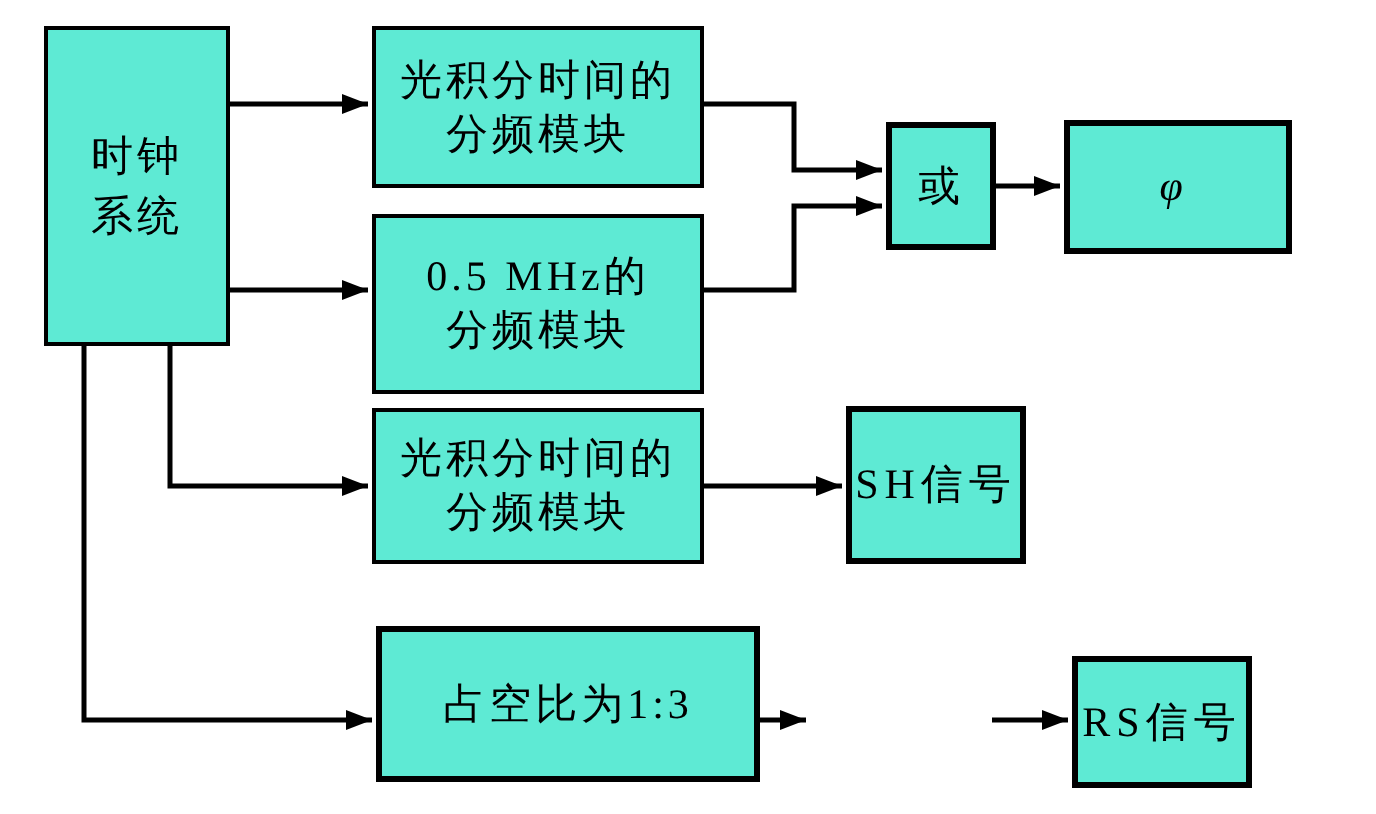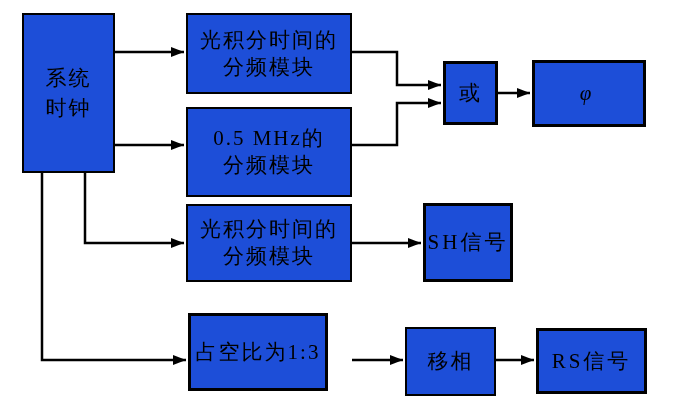--- a/index.html
+++ b/index.html
@@ -20,45 +20,45 @@
     position: absolute;
     left: 0;
     top: 0;
     width: 688px;
     height: 407px;
   }
   .node {
     position: absolute;
     box-sizing: border-box;
     border: 2px solid #000000;
-    background: #1d4ed8;
+    background: #5eead4;
     display: flex;
     flex-direction: column;
     align-items: center;
     justify-content: center;
     text-align: center;
     line-height: 27px;
     font-size: 21px;
     letter-spacing: 2px;
   }
   .node.thick { border-width: 3px; }
   .node .ln { display: block; white-space: nowrap; }
   .sig { letter-spacing: 3px; }
   .phi-sym { font-style: italic; margin-right: 4px; }
   
   #clock    { left: 22px;  top: 13px;  width: 93px;  height: 160px; line-height: 30px; }
   #m1       { left: 186px; top: 13px;  width: 166px; height: 81px; }
   #m2       { left: 186px; top: 107px; width: 166px; height: 90px; }
   #m3       { left: 186px; top: 204px; width: 166px; height: 78px; }
-  #m4       { left: 188px; top: 313px; width: 140px; height: 78px; }
+  #m4       { left: 188px; top: 313px; width: 192px; height: 78px; }
   #orgate   { left: 443px; top: 61px;  width: 55px;  height: 64px; }
   #phisig   { left: 532px; top: 60px;  width: 114px; height: 67px; flex-direction: row; }
   #shsig    { left: 423px; top: 203px; width: 90px; height: 79px; }
   #shift    { left: 405px; top: 327px; width: 91px;  height: 69px; }
-  #rssig    { left: 536px; top: 328px; width: 111px; height: 66px; }
+  #rssig    { left: 536px; top: 328px; width: 90px; height: 66px; }
 </style>
 </head>
 <body>
 
 <div class="canvas">
 
   <svg class="wires" viewBox="0 0 688 407" xmlns="http://www.w3.org/2000/svg">
     <defs>
       <marker id="arrow" markerUnits="userSpaceOnUse" markerWidth="13" markerHeight="10" viewBox="0 0 13 10" refX="13" refY="5" orient="auto">
         <path d="M0,0 L13,5 L0,10 Z" fill="#000000"></path>
@@ -72,22 +72,22 @@
       <path d="M498,93 H530" marker-end="url(#arrow)"></path>
       <path d="M85,173 V243 H184" marker-end="url(#arrow)"></path>
       <path d="M352,243 H421" marker-end="url(#arrow)"></path>
       <path d="M42,173 V360 H186" marker-end="url(#arrow)"></path>
       <path d="M352,360 H403" marker-end="url(#arrow)"></path>
       <path d="M496,360 H534" marker-end="url(#arrow)"></path>
     </g>
   </svg>
 
   <div class="node" id="clock">
+    <span class="ln">时钟</span>
     <span class="ln">系统</span>
-    <span class="ln">时钟</span>
   </div>
 
   <div class="node" id="m1">
     <span class="ln">光积分时间的</span>
     <span class="ln">分频模块</span>
   </div>
 
   <div class="node" id="m2">
     <span class="ln">0.5 MHz的</span>
     <span class="ln">分频模块</span>
@@ -107,21 +107,18 @@
   </div>
 
   <div class="node thick sig" id="phisig">
     <span class="ln phi-sym">φ</span>
   </div>
 
   <div class="node thick sig" id="shsig">
     <span class="ln">SH信号</span>
   </div>
 
-  <div class="node" id="shift">
-    <span class="ln">移相</span>
-  </div>
 
   <div class="node thick sig" id="rssig">
     <span class="ln">RS信号</span>
   </div>
 
 </div>
 
 </body></html>

